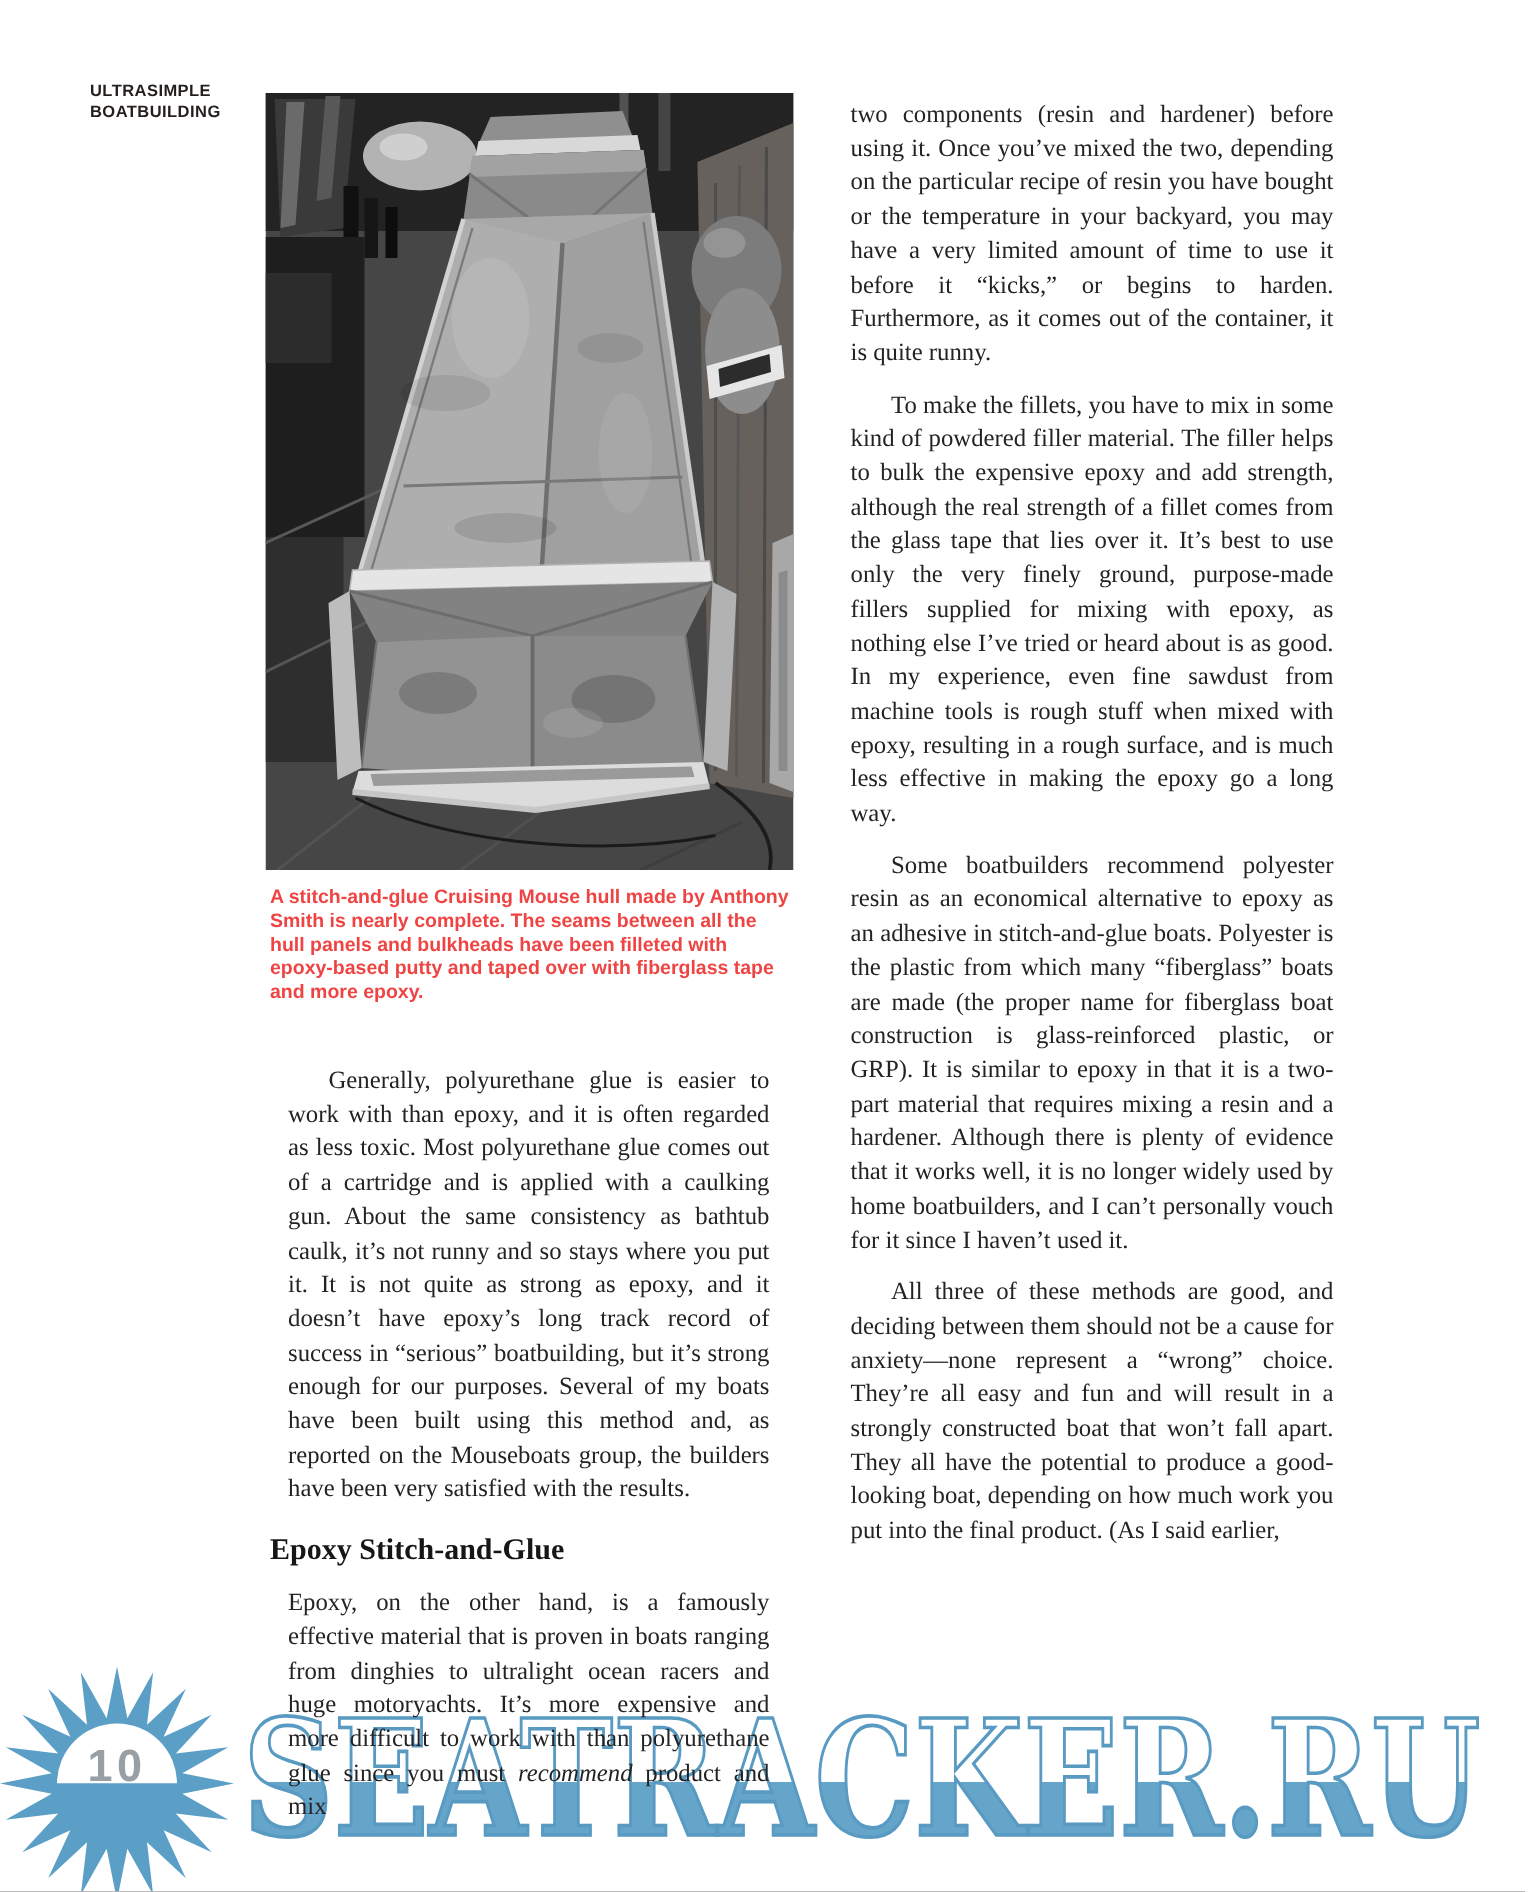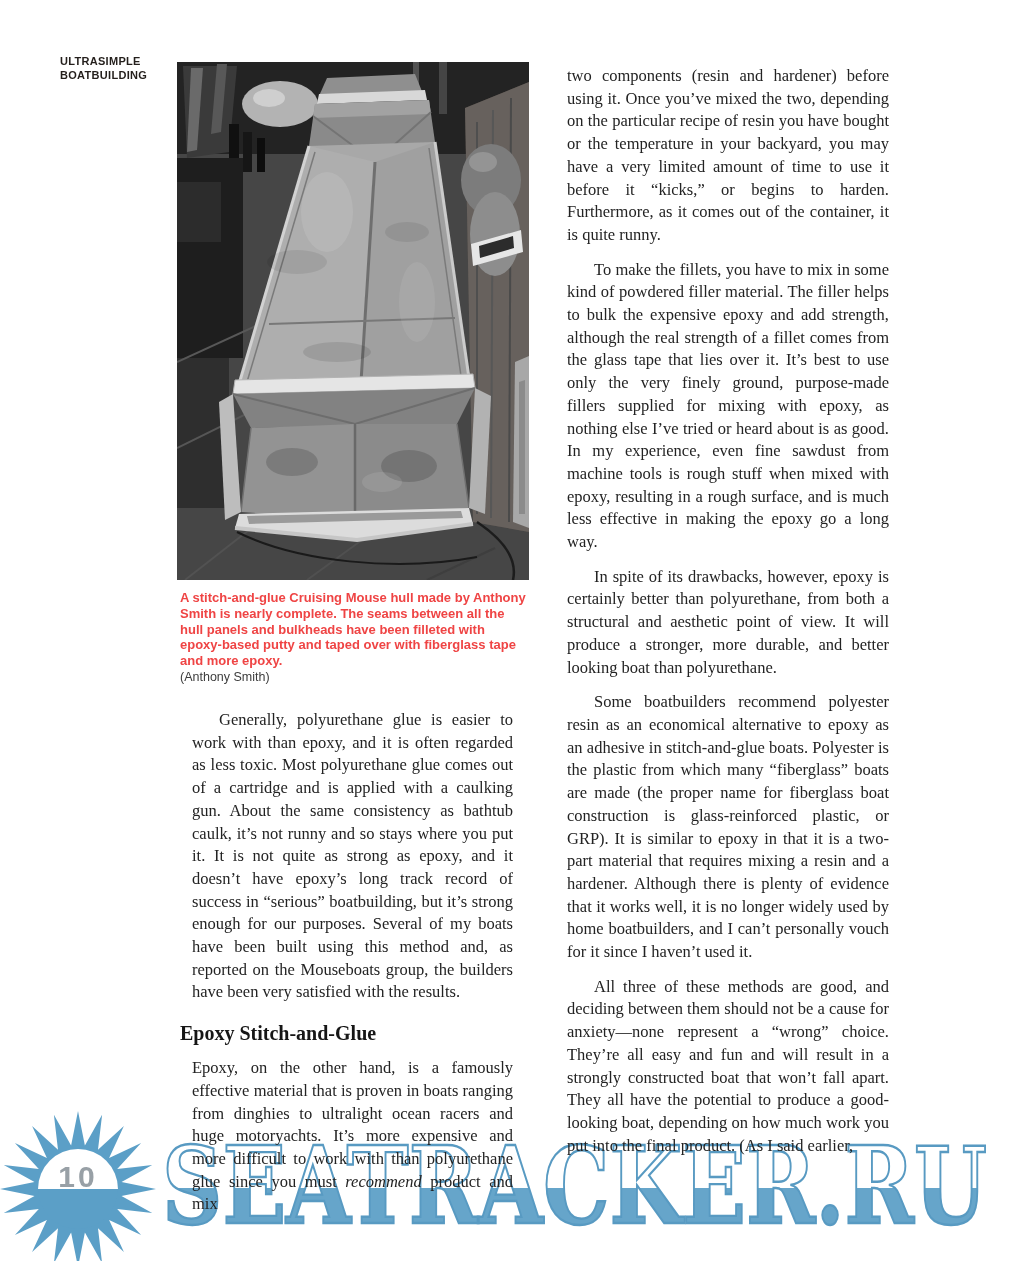--- a/index.html
+++ b/index.html
@@ -152,33 +152,31 @@
       <ellipse cx="240" cy="240" rx="18" ry="40" fill="#ffffff" opacity="0.08"></ellipse>
       <ellipse cx="205" cy="420" rx="20" ry="10" fill="#ffffff" opacity="0.10"></ellipse>
 
       <path d="M300,460 C330,480 340,500 336,518" stroke="#1c1c1c" stroke-width="2.5" fill="none"></path>
       <path d="M60,470 C120,500 220,510 300,495" stroke="#1a1a1a" stroke-width="2" fill="none"></path>
     </svg>
   </div>
 
   <div class="caption">
     <div class="cap-bold">A stitch-and-glue Cruising Mouse hull made by Anthony Smith is nearly complete. The seams between all the hull panels and bulkheads have been filleted with epoxy-based putty and taped over with fiberglass tape and more epoxy.</div>
-    <div class="cap-credit">(Anthony Smith)</div>
   </div>
 
   <div class="col col-left">
     <p class="indent">Generally, polyurethane glue is easier to work with than epoxy, and it is often regarded as less toxic. Most polyurethane glue comes out of a cartridge and is applied with a caulking gun. About the same consistency as bathtub caulk, it’s not runny and so stays where you put it. It is not quite as strong as epoxy, and it doesn’t have epoxy’s long track record of success in “serious” boatbuilding, but it’s strong enough for our purposes. Several of my boats have been built using this method and, as reported on the Mouseboats group, the builders have been very satisfied with the results.</p>
     <h2 class="sec-head">Epoxy Stitch-and-Glue</h2>
     <p><span>Epoxy, on the other hand, is a famously effective material that is proven in boats ranging from dinghies to ultralight ocean racers and huge motoryachts. It’s more expensive and more difficult to work with than polyurethane glue since you must </span><span class="ital">recommend</span><span> product and mix</span></p>
   </div>
 
   <div class="col col-right">
     <p>two components (resin and hardener) before using it. Once you’ve mixed the two, depending on the particular recipe of resin you have bought or the temperature in your backyard, you may have a very limited amount of time to use it before it “kicks,” or begins to harden. Furthermore, as it comes out of the container, it is quite runny.</p>
     <p class="indent">To make the fillets, you have to mix in some kind of powdered filler material. The filler helps to bulk the expensive epoxy and add strength, although the real strength of a fillet comes from the glass tape that lies over it. It’s best to use only the very finely ground, purpose-made fillers supplied for mixing with epoxy, as nothing else I’ve tried or heard about is as good. In my experience, even fine sawdust from machine tools is rough stuff when mixed with epoxy, resulting in a rough surface, and is much less effective in making the epoxy go a long way.</p>
-    <p class="indent">In spite of its drawbacks, however, epoxy is certainly better than polyurethane, from both a structural and aesthetic point of view. It will produce a stronger, more durable, and better looking boat than polyurethane.</p>
     <p class="indent">Some boatbuilders recommend polyester resin as an economical alternative to epoxy as an adhesive in stitch-and-glue boats. Polyester is the plastic from which many “fiberglass” boats are made (the proper name for fiberglass boat construction is glass-reinforced plastic, or GRP). It is similar to epoxy in that it is a two-part material that requires mixing a resin and a hardener. Although there is plenty of evidence that it works well, it is no longer widely used by home boatbuilders, and I can’t personally vouch for it since I haven’t used it.</p>
     <p class="indent">All three of these methods are good, and deciding between them should not be a cause for anxiety—none represent a “wrong” choice. They’re all easy and fun and will result in a strongly constructed boat that won’t fall apart. They all have the potential to produce a good-looking boat, depending on how much work you put into the final product. (As I said earlier,</p>
   </div>
 
   <div class="sun">
     <svg width="168" height="168" viewBox="0 0 168 168">
       <g transform="translate(84,84)">
         <polygon fill="#5b9fc7" points="78,0 43.5,6.9 74.2,24.1 39.2,20 63.1,45.9 31.1,31.1 45.9,63.1 20,39.2 24.1,74.2 6.9,43.5 0,78 -6.9,43.5 -24.1,74.2 -20,39.2 -45.9,63.1 -31.1,31.1 -63.1,45.9 -39.2,20 -74.2,24.1 -43.5,6.9 -78,0 -43.5,-6.9 -74.2,-24.1 -39.2,-20 -63.1,-45.9 -31.1,-31.1 -45.9,-63.1 -20,-39.2 -24.1,-74.2 -6.9,-43.5 0,-78 6.9,-43.5 24.1,-74.2 20,-39.2 45.9,-63.1 31.1,-31.1 63.1,-45.9 39.2,-20 74.2,-24.1 43.5,-6.9"></polygon>
         <path d="M -40,0 A 40,40 0 0 1 40,0 Z" fill="#ffffff"></path>
         <path d="M -40,0 A 40,40 0 0 0 40,0 Z" fill="#5b9fc7"></path>

